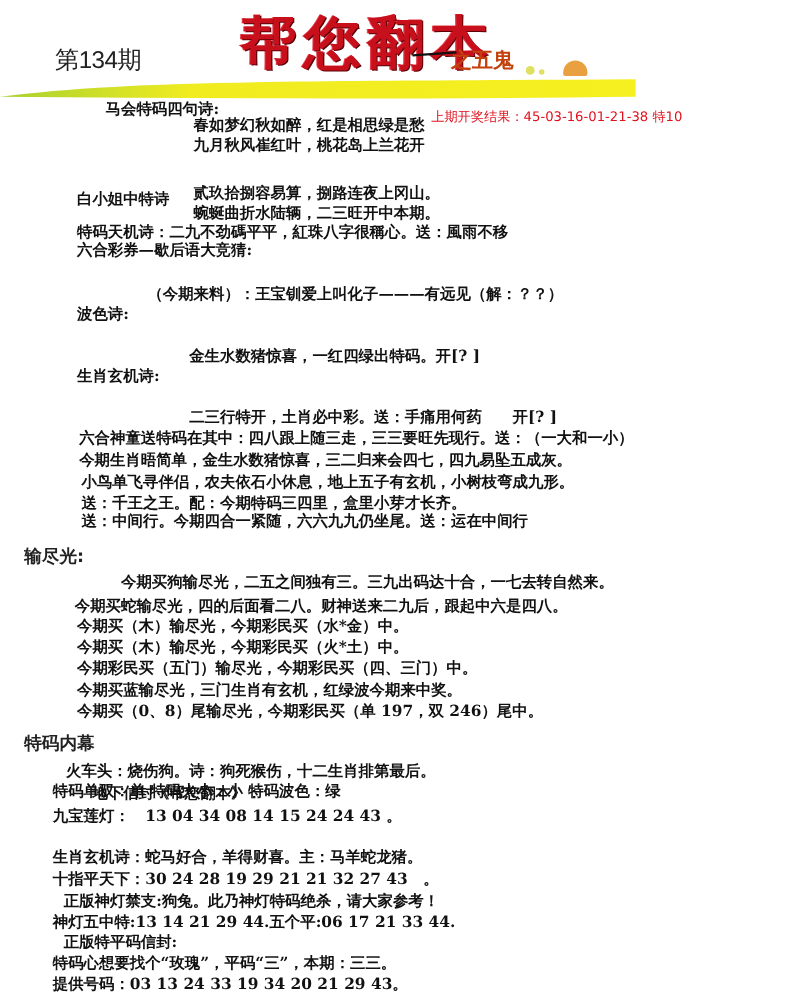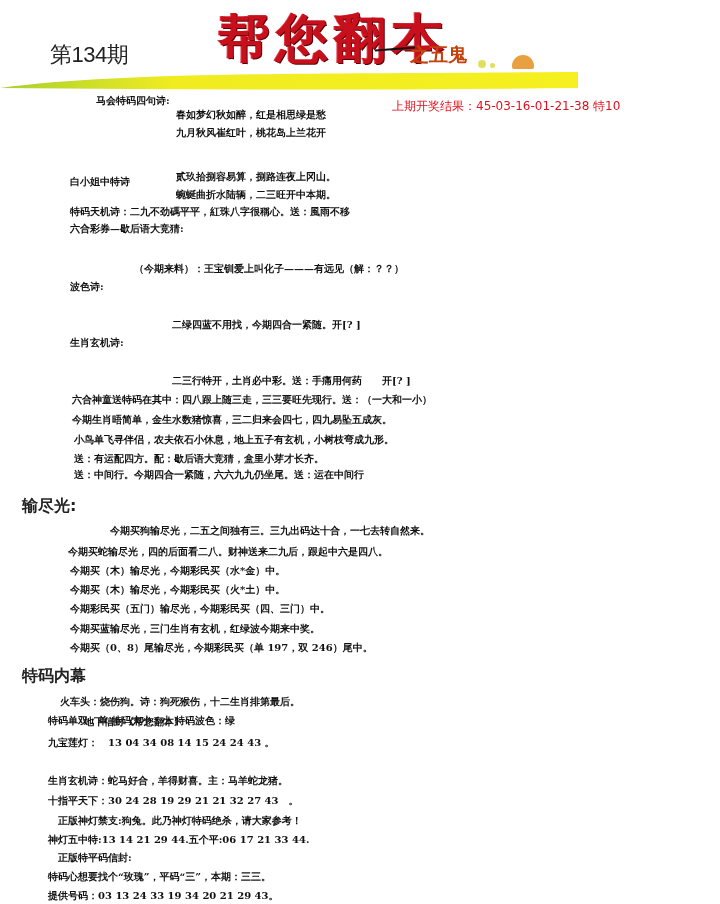--- a/index.html
+++ b/index.html
@@ -9,21 +9,21 @@
   }
   .banner { position:absolute; left:0; top:0; width:600px; height:92px; }
   .issue { position:absolute; left:50px; top:40px; font-family:"Liberation Sans","DejaVu Sans",sans-serif; font-size:22px; color:#222; letter-spacing:-0.5px; }
   .big-title { position:absolute; left:218px; top:4px; font-family:"DejaVu Serif",serif; font-size:52px; font-weight:bold; color:#c8101c; letter-spacing:6px; text-shadow:1px 1px 0 #5a0008, -1px 0 0 #e8404c; }
   .sub-title { position:absolute; left:410px; top:42px; font-family:"DejaVu Sans",sans-serif; font-size:19px; font-weight:bold; color:#c2410c; }
   .strike { position:absolute; left:375px; top:48px; width:40px; height:2px; background:#111; transform:rotate(-4deg); }
   .stripe { position:absolute; left:0; top:70px; width:578px; height:20px; }
   .sun { position:absolute; left:512px; top:55px; width:22px; height:14px; background:#e8a040; border-radius:11px 11px 2px 2px; }
   .dot { position:absolute; border-radius:50%; background:#e0e060; }
   .result { position:absolute; left:392px; top:98px; font-family:"DejaVu Sans","Liberation Sans",sans-serif; font-size:12px; color:#e0101c; white-space:nowrap; }
-  .ln { position:absolute; white-space:nowrap; font-size:10px; font-weight:bold; color:#111; line-height:17px; }
+  .ln { position:absolute; white-space:nowrap; font-size:14px; font-weight:bold; color:#111; line-height:17px; }
   .hd { position:absolute; white-space:nowrap; font-size:16px; font-weight:bold; color:#222; font-family:"DejaVu Sans",sans-serif; }
 </style>
 </head>
 <body>
 
 <div class="banner">
   <svg class="stripe" viewBox="0 0 578 20" preserveAspectRatio="none">
     <defs>
       <linearGradient id="g" x1="0" x2="1" y1="0" y2="0">
         <stop offset="0" stop-color="#a8d030"></stop>
@@ -49,28 +49,28 @@
 <div class="ln" style="left:176px;top:124px;">九月秋风崔红叶，桃花岛上兰花开</div>
 
 <div class="ln" style="left:70px;top:146px;margin-top:27px;">白小姐中特诗</div>
 <div class="ln" style="left:176px;top:168px;">贰玖拾捌容易算，捌路连夜上冈山。</div>
 <div class="ln" style="left:176px;top:186px;">蜿蜒曲折水陆辆，二三旺开中本期。</div>
 
 <div class="ln" style="left:70px;top:203px;">特码天机诗：二九不劲碼平平，紅珠八字很稱心。送：風雨不移</div>
 <div class="ln" style="left:70px;top:220px;">六合彩券—歇后语大竞猜:</div>
 <div class="ln" style="left:134px;top:260px;">（今期来料）：王宝钏爱上叫化子———有远见（解：？？）</div>
 <div class="ln" style="left:70px;top:278px;">波色诗:</div>
-<div class="ln" style="left:172px;top:316px;">二绿四蓝不用找，今期四合一紧随。开[? ]</div>
+<div class="ln" style="left:172px;top:316px;">金生水数猪惊喜，一红四绿出特码。开[? ]</div>
 <div class="ln" style="left:70px;top:334px;">生肖玄机诗:</div>
 <div class="ln" style="left:172px;top:372px;">二三行特开，土肖必中彩。送：手痛用何药　　开[? ]</div>
 
 <div class="ln" style="left:72px;top:391px;">六合神童送特码在其中：四八跟上随三走，三三要旺先现行。送：（一大和一小）</div>
 <div class="ln" style="left:72px;top:411px;">今期生肖晤简单，金生水数猪惊喜，三二归来会四七，四九易坠五成灰。</div>
 <div class="ln" style="left:74px;top:431px;">小鸟单飞寻伴侣，农夫依石小休息，地上五子有玄机，小树枝弯成九形。</div>
-<div class="ln" style="left:74px;top:450px;">送：有运配四方。配：歇后语大竞猜，盒里小芽才长齐。</div>
+<div class="ln" style="left:74px;top:450px;">送：千王之王。配：今期特码三四里，盒里小芽才长齐。</div>
 <div class="ln" style="left:74px;top:466px;">送：中间行。今期四合一紧随，六六九九仍坐尾。送：运在中间行</div>
 
 <div class="hd" style="left:22px;top:496px;">输尽光:</div>
 <div class="ln" style="left:70px;top:522px;margin-left:40px;">今期买狗输尽光，二五之间独有三。三九出码达十合，一七去转自然来。</div>
 <div class="ln" style="left:68px;top:543px;">今期买蛇输尽光，四的后面看二八。财神送来二九后，跟起中六是四八。</div>
 <div class="ln" style="left:70px;top:562px;">今期买（木）输尽光，今期彩民买（水*金）中。</div>
 <div class="ln" style="left:70px;top:581px;">今期买（木）输尽光，今期彩民买（火*土）中。</div>
 <div class="ln" style="left:70px;top:600px;">今期彩民买（五门）输尽光，今期彩民买（四、三门）中。</div>
 <div class="ln" style="left:70px;top:620px;">今期买蓝输尽光，三门生肖有玄机，红绿波今期来中奖。</div>
 <div class="ln" style="left:70px;top:639px;">今期买（0、8）尾输尽光，今期彩民买（单 197，双 246）尾中。</div>

